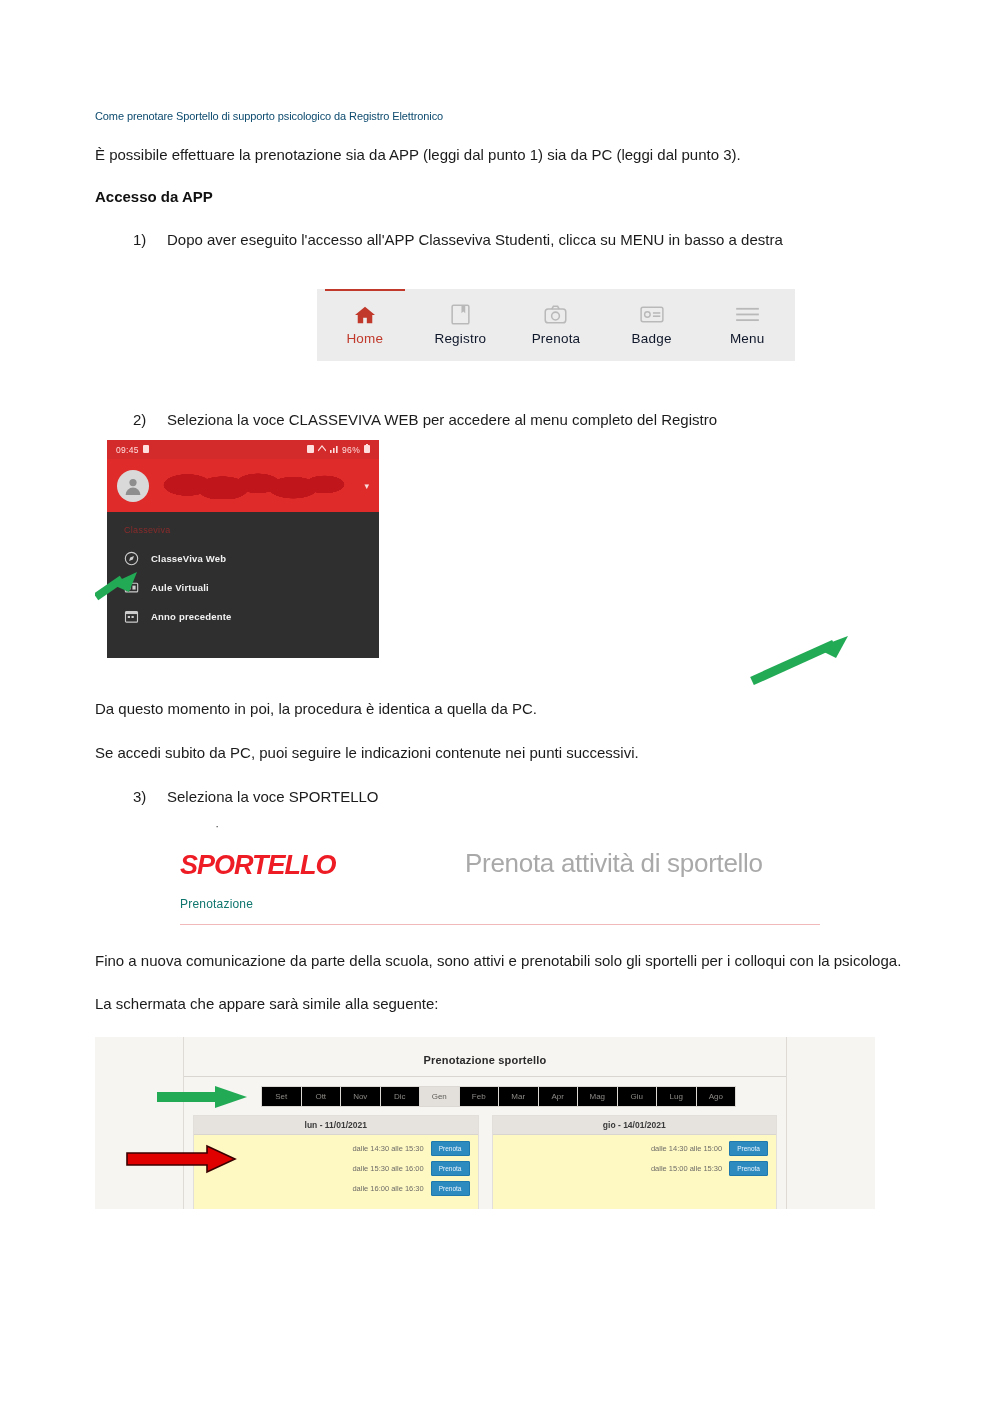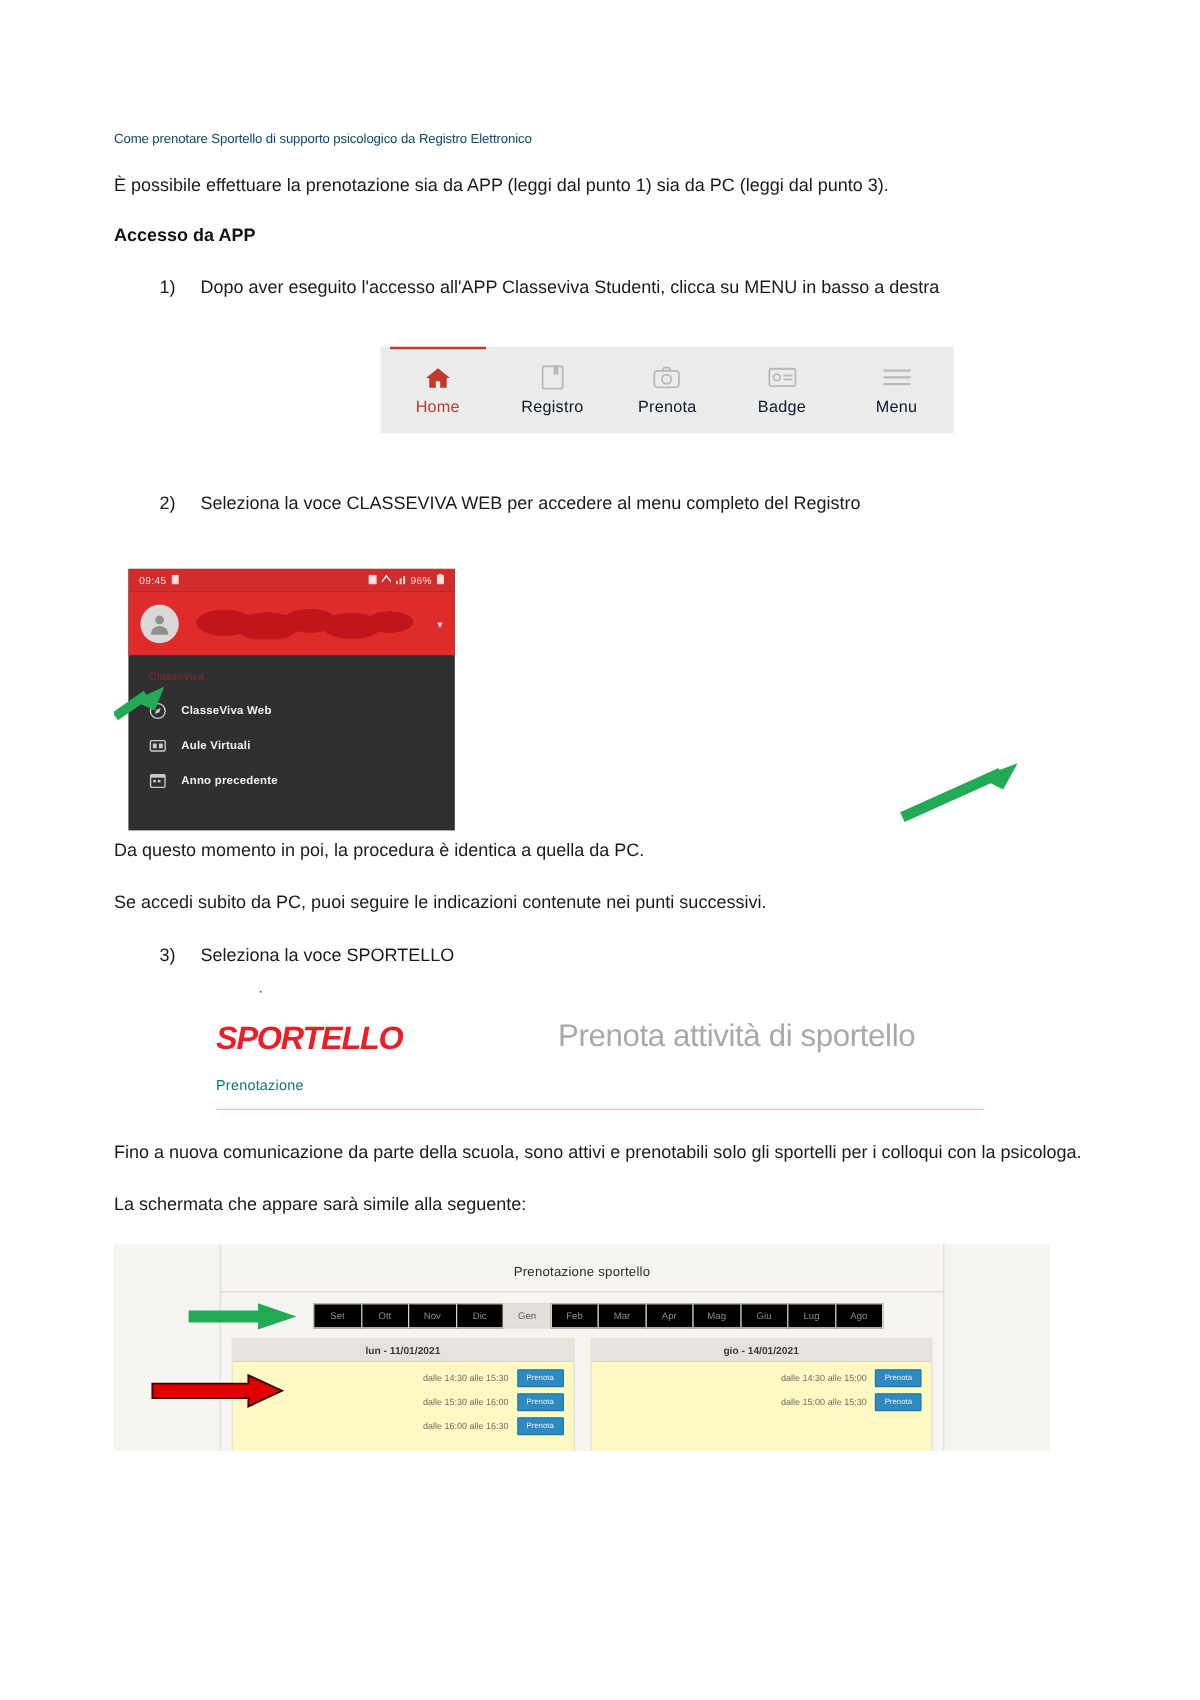--- a/index.html
+++ b/index.html
@@ -52,21 +52,21 @@
   }
   .tab-ico { height:22px; display:flex; align-items:center; justify-content:center; }
   .tab-ico svg { display:block; }
   .arrow-green-1 { position:absolute; left:655px; top:352px; }
 
   
   .fig-menu-wrap { position:relative; height:232px; margin:6px 0 26px 0; }
   .phone {
     position:absolute; left:12px; top:0;
     width:272px; height:218px;
-    background:#2f2f2f; overflow:hidden;margin-top:34px;
+    background:#2f2f2f; overflow:hidden;
   }
   .ph-status {
     height:19px; background:#d32b2b; display:flex; align-items:center;
     justify-content:space-between; padding:0 9px;
     font-size:8.5px; color:#ffdede; letter-spacing:.3px;
   }
   .ph-status .l, .ph-status .r { display:flex; align-items:center; gap:4px; }
   .ph-header {
     height:53px; background:#e02b2b; display:flex; align-items:center;
     padding:0 10px; position:relative;
@@ -120,21 +120,21 @@
   .fig-booking-wrap { position:relative; margin-top:20px; }
   .booking {
     width:780px; height:172px; background:#f7f5f2;
     position:relative; overflow:hidden; border:0;
   }
   .bk-inner {
     position:absolute; left:88px; top:0; right:88px; bottom:0;
     background:#f7f5f2; border-left:1px solid #dedbd6; border-right:1px solid #dedbd6;
   }
   .bk-title {
-    text-align:center; font-size:11px; font-weight:normal; color:#2a2a2a;
+    text-align:center; font-size:11px; font-weight:bold; color:#2a2a2a;
     padding-top:17px; letter-spacing:.2px;
   }
   .bk-divider { height:1px; background:#d9d6d1; margin-top:10px; }
   .bk-months {
     display:flex; margin:9px 0 0 78px; width:474px;
   }
   .bk-month {
     flex:1 1 0; height:21px; background:#000000; border:1px solid #dcd9d4;
     margin-left:-1px; display:flex; align-items:center; justify-content:center;
     font-size:8px; color:#8c8a86;

